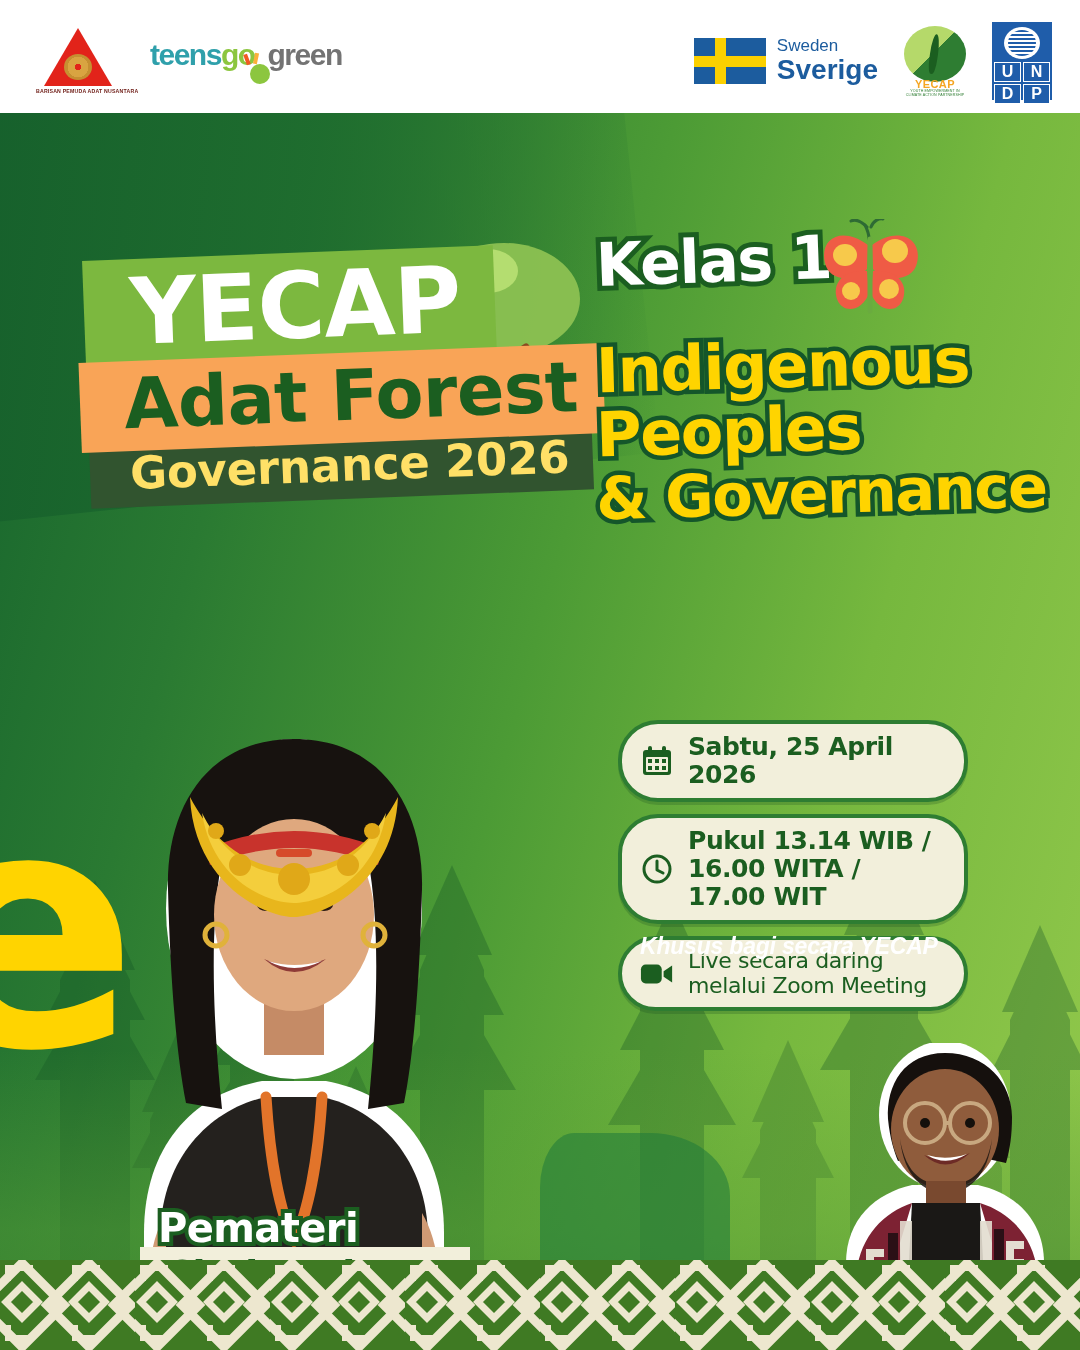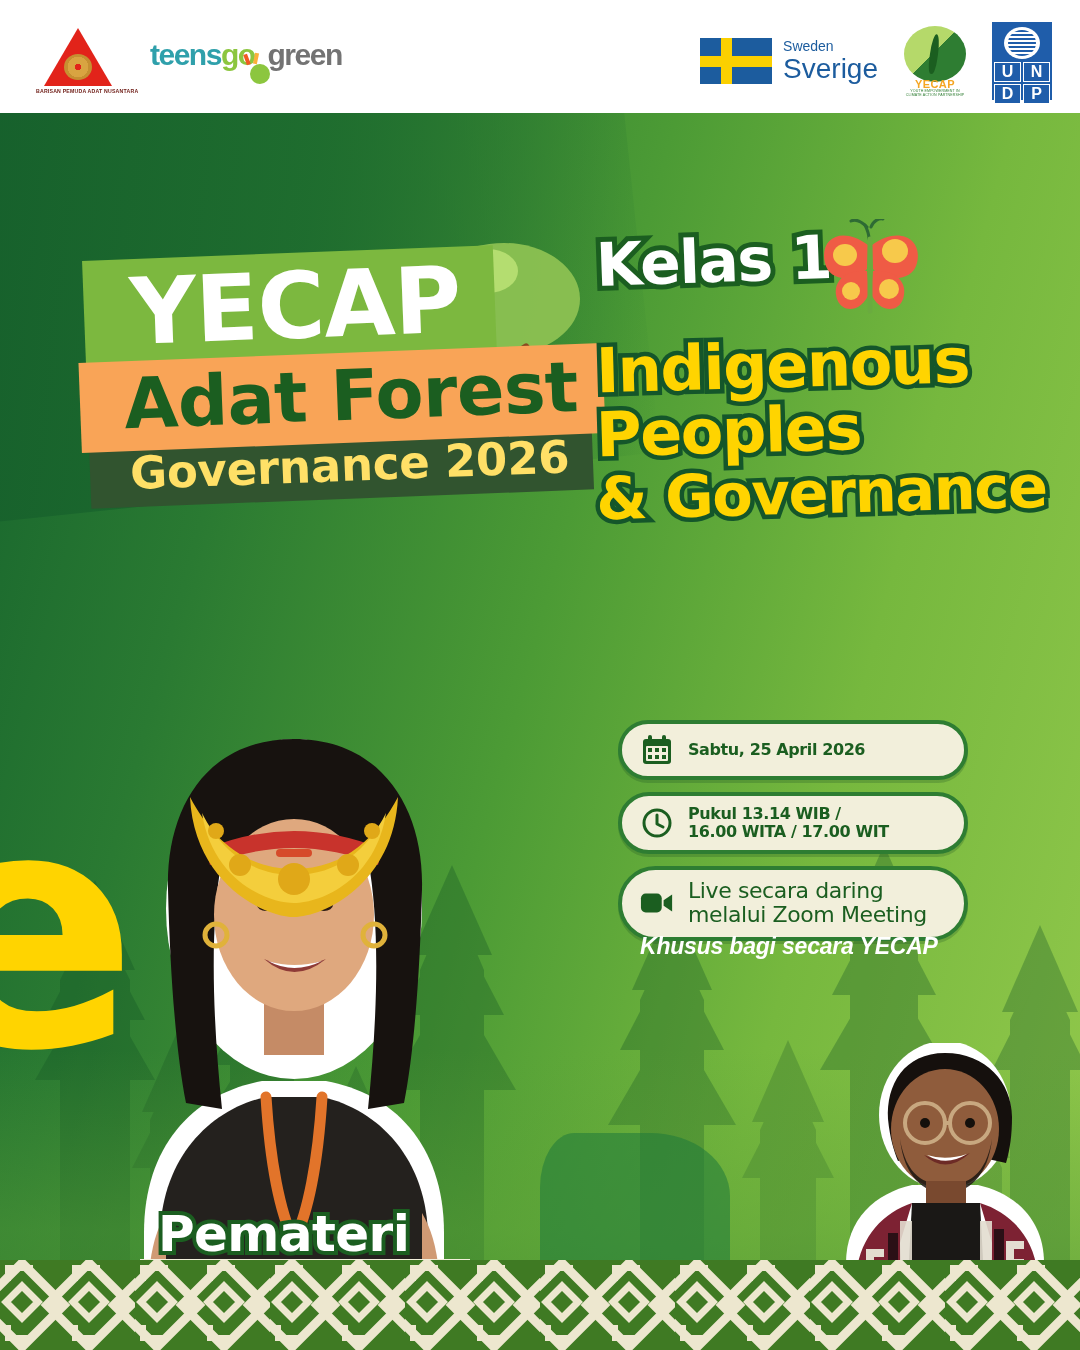--- a/index.html
+++ b/index.html
@@ -90,22 +90,22 @@
   .kata .txt .l1{ font-size:15px;font-weight:700;color:#1c3f5e;letter-spacing:.4px;border-bottom:2px solid #1c3f5e;padding-bottom:1px; }
   .kata .txt .l2{ font-size:9.6px;font-weight:400;color:#1c3f5e;letter-spacing:1.1px;margin-top:2px; }
 
   
   .sweden{ display:flex;align-items:center;gap:11px; }
   .sweden .flag{
     position:relative;width:72px;height:46px;background:#1c5c9e;
   }
   .sweden .flag:before{content:"";position:absolute;left:21px;top:0;width:11px;height:46px;background:#fbd000;}
   .sweden .flag:after{content:"";position:absolute;left:0;top:18px;width:72px;height:11px;background:#fbd000;}
-  .sweden .sw1{font-size:14px;color:#1c5c9e;font-weight:400;line-height:1.05;}
-  .sweden .sw2{font-size:28px;color:#1c5c9e;font-weight:400;line-height:1.05;}
+  .sweden .sw1{font-size:17px;color:#1c5c9e;font-weight:400;line-height:1.05;}
+  .sweden .sw2{font-size:28px;color:#1c5c9e;font-weight:700;line-height:1.05;}
 
   
   .yecaplogo{position:relative;width:66px;height:70px;}
   .yecaplogo .circ{
     position:absolute;left:2px;top:0;width:62px;height:56px;border-radius:50%;
     background:linear-gradient(135deg,#b5d96a 0 48%, #2e7d32 48% 100%);
   }
   .yecaplogo .circ:after{
     content:"";position:absolute;left:26px;top:8px;width:8px;height:40px;
     background:#1b5e20;border-radius:50% 50% 40% 40%;transform:rotate(8deg);
@@ -267,21 +267,21 @@
     display:flex;align-items:center;gap:14px;
     background:#F2EFDB;
     border:4px solid #2E7D32;
     border-radius:40px;
     padding:9px 20px 9px 18px;
     margin-bottom:12px;
     box-shadow:0 3px 0 rgba(20,70,30,.22);
   }
   .pill .ico{ flex:0 0 auto; width:34px; height:34px; display:flex;align-items:center;justify-content:center; }
   .pill .tx{
-    font-size:16px;font-weight:700;color:#1B5E20;line-height:1.12;
+    font-size:25px;font-weight:700;color:#1B5E20;line-height:1.12;
     font-family:"DejaVu Sans", sans-serif; letter-spacing:-.4px;
   }
   .pill.p3 .tx{ font-size:22px;font-weight:400;color:#1B5E20; }
 
   .note{
     position:absolute;left:640px;top:818px;width:380px;z-index:32;
     font-size:23px;font-style:italic;font-weight:700;color:#ffffff;
     line-height:1.35; letter-spacing:-.2px;
   }
 
@@ -294,21 +294,21 @@
     position:absolute; left:800px; top:930px;
     width:290px; height:350px; z-index:20;
   }
 
   
   .plate-main{ position:absolute; left:140px; top:1092px; z-index:40; width:330px; }
   .plate-mod{ position:absolute; left:712px; top:1146px; z-index:40; width:250px; }
 
   .role{
     display:inline-block;
-    font-size:50px;font-weight:900;color:#ffffff;
+    font-size:40px;font-weight:900;color:#ffffff;
     font-family:"DejaVu Sans", sans-serif;
     -webkit-text-stroke:8px #1B5E20; paint-order:stroke fill;
     letter-spacing:-.6px; margin-left:18px;
   }
   .plate-mod .role{ font-size:30px; -webkit-text-stroke:7px #1B5E20; margin-left:12px; }
 
   .name{
     background:#F2EFDB; color:#1B5E20;
     font-size:38px;font-weight:900; letter-spacing:-.8px;
     font-family:"DejaVu Sans", sans-serif;

